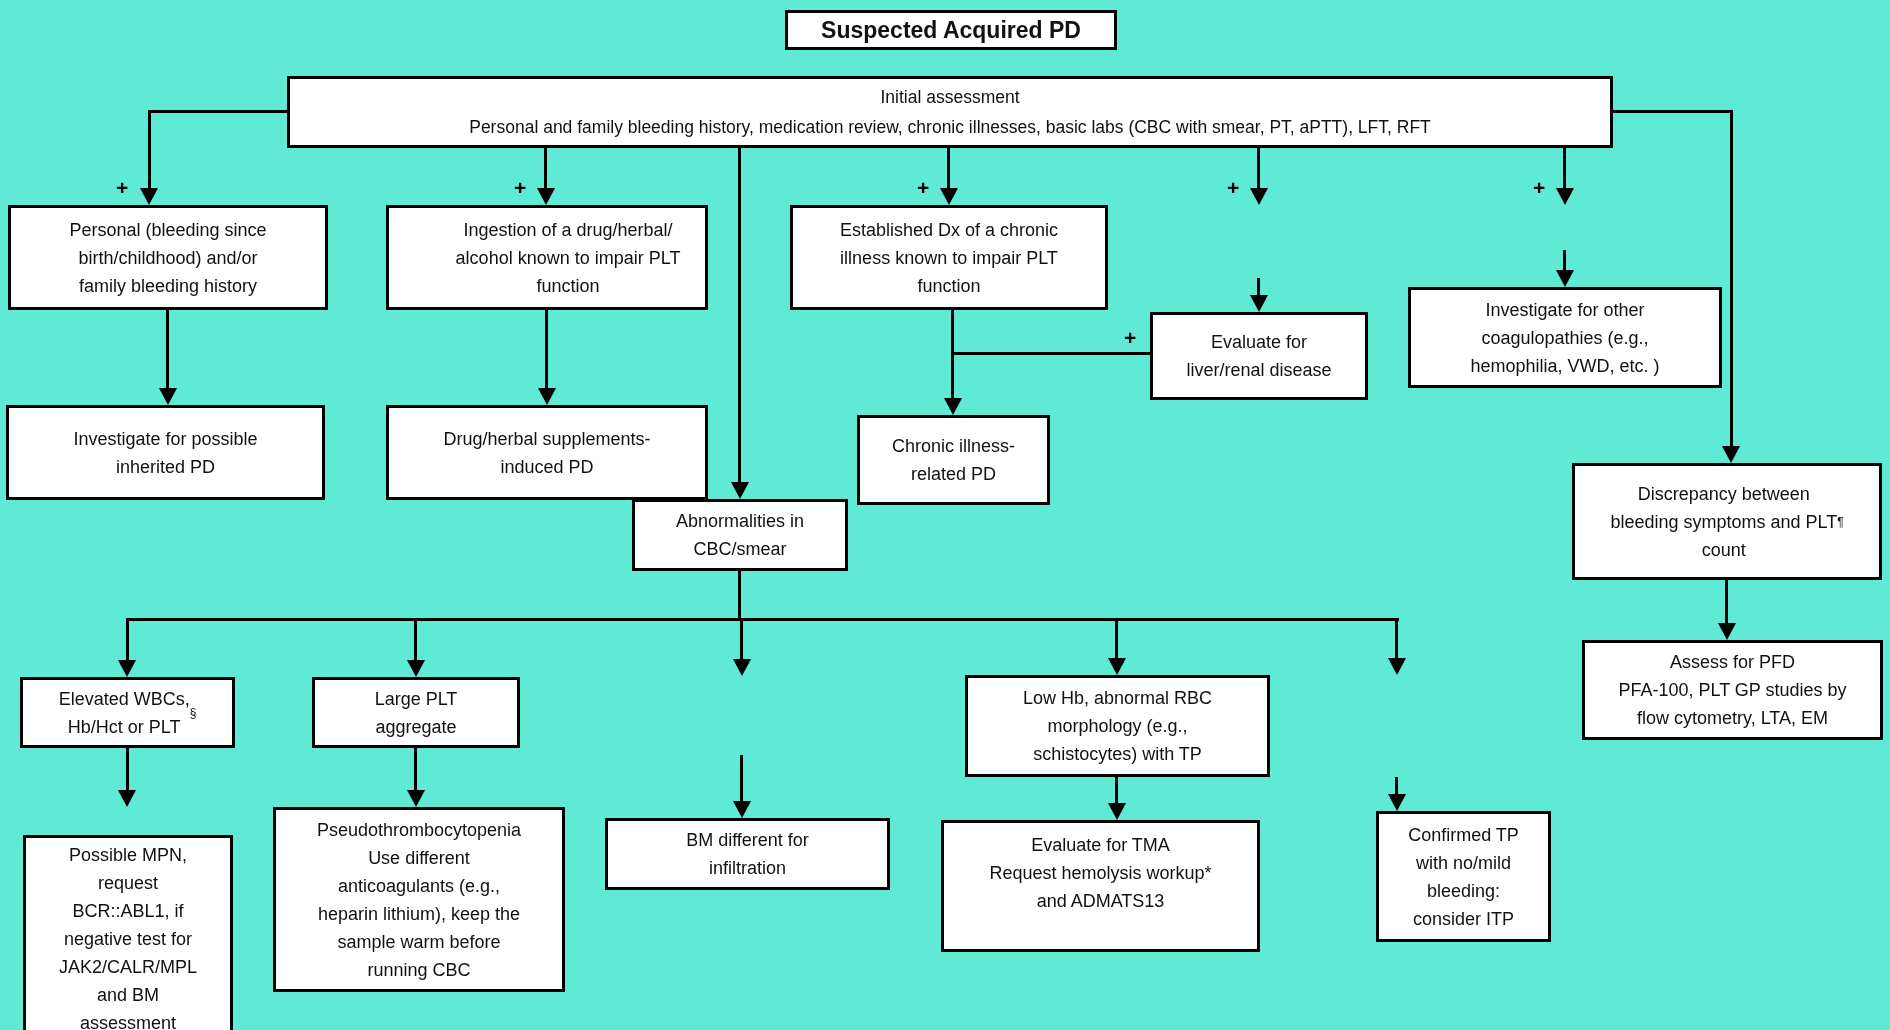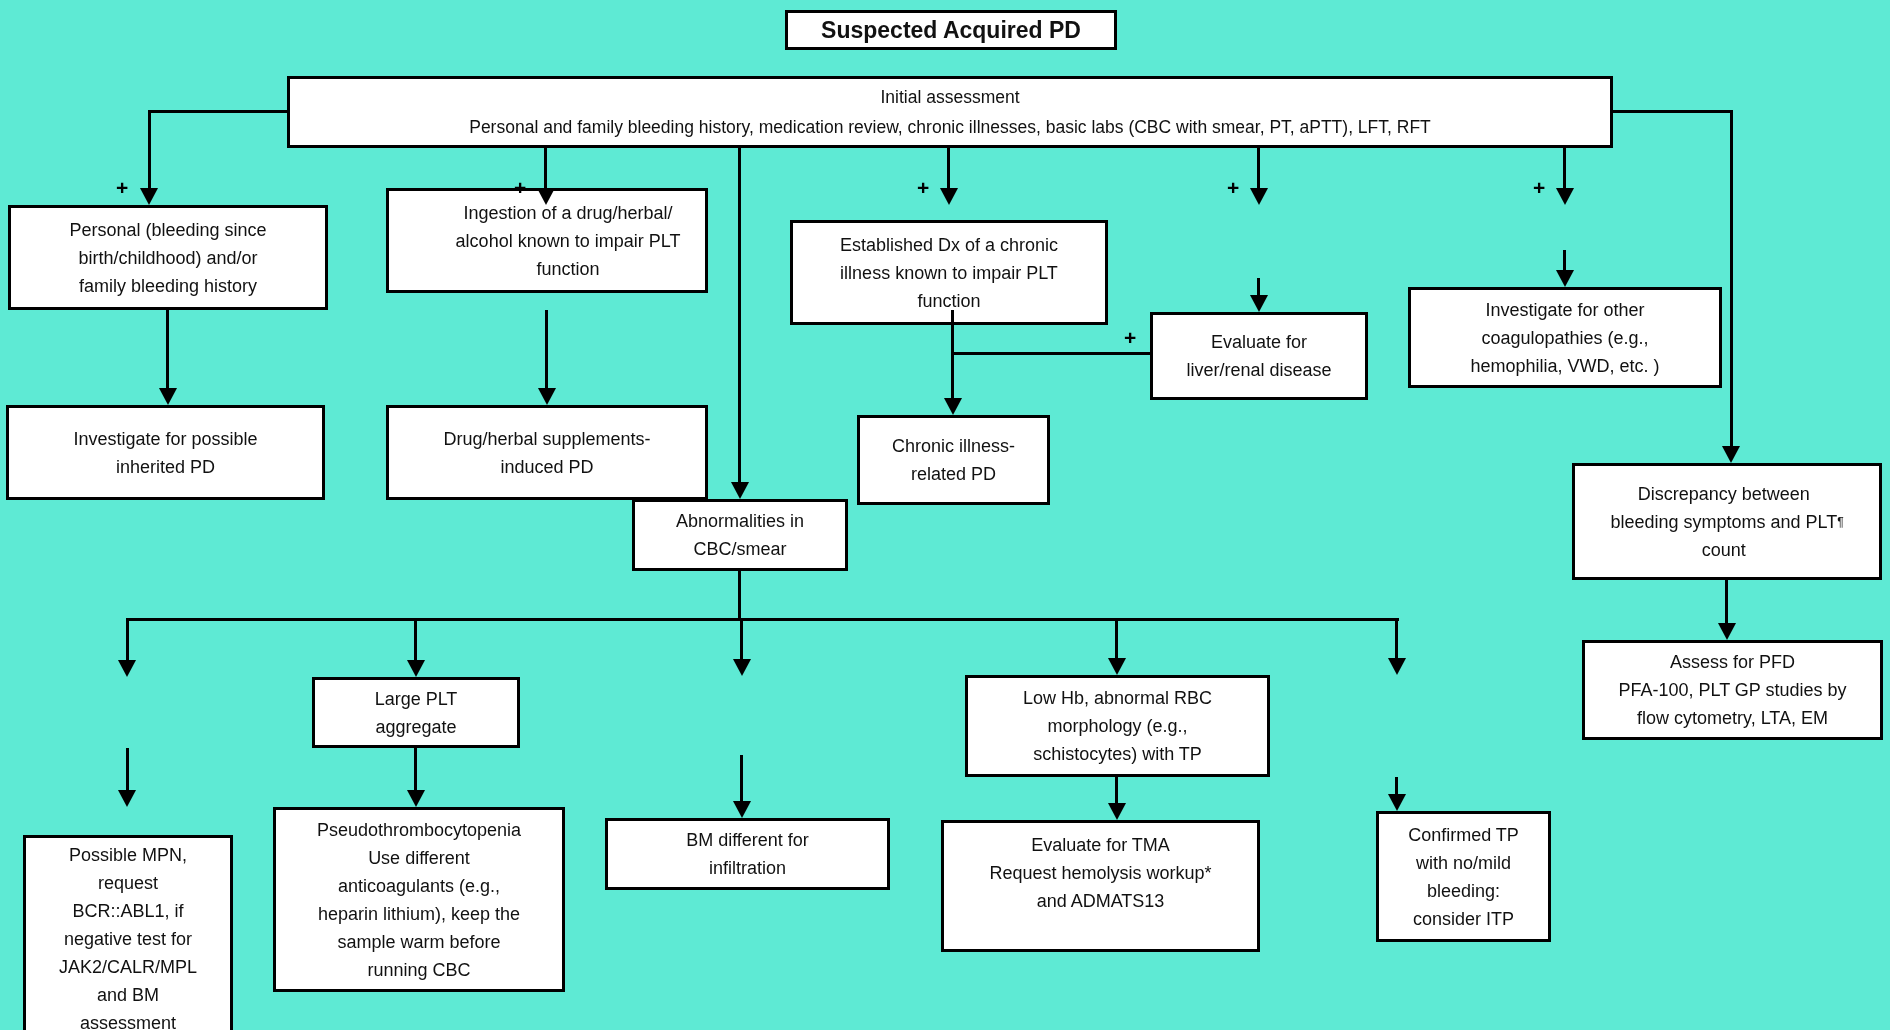--- a/index.html
+++ b/index.html
@@ -34,25 +34,25 @@
 
   <div class="box title" style="left:785px; top:10px; width:332px; height:40px;">Suspected Acquired PD</div>
 
   <div class="box initial" style="left:287px; top:76px; width:1326px; height:72px;">Initial assessment
 Personal and family bleeding history, medication review, chronic illnesses, basic labs (CBC with smear, PT, aPTT), LFT, RFT</div>
 
   <div class="box" style="left:8px; top:205px; width:320px; height:105px;">Personal (bleeding since
 birth/childhood) and/or
 family bleeding history</div>
 
-  <div class="box" style="left:386px; top:188px; width:322px; height:105px;padding-left:48px;">Ingestion of a drug/herbal/
+  <div class="box" style="left:386px; top:205px; width:322px; height:105px;padding-left:48px;">Ingestion of a drug/herbal/
 alcohol known to impair PLT
 function</div>
 
-  <div class="box" style="left:790px; top:205px; width:318px; height:105px;margin-top:15px;">Established Dx of a chronic
+  <div class="box" style="left:790px; top:205px; width:318px; height:105px;">Established Dx of a chronic
 illness known to impair PLT
 function</div>
 
 
 
   <div class="box" style="left:6px; top:405px; width:319px; height:95px;">Investigate for possible
 inherited PD</div>
 
   <div class="box" style="left:386px; top:405px; width:322px; height:95px;">Drug/herbal supplements-
 induced PD</div>
@@ -71,20 +71,22 @@
 CBC/smear</div>
 
   <div class="box" style="left:1572px; top:463px; width:310px; height:117px;"><span>Discrepancy between
 bleeding symptoms and PLT
 count</span><sup>¶</sup></div>
 
   <div class="box" style="left:1582px; top:640px; width:301px; height:100px;">Assess for PFD
 PFA-100, PLT GP studies by
 flow cytometry, LTA, EM</div>
 
+  <div class="box" style="left:20px; top:677px; width:215px; height:71px;"><span>Elevated WBCs,
+Hb/Hct or PLT </span><sup>§</sup></div>
 
   <div class="box" style="left:312px; top:677px; width:208px; height:71px;">Large PLT
 aggregate</div>
 
 
   <div class="box" style="left:965px; top:675px; width:305px; height:102px;">Low Hb, abnormal RBC
 morphology (e.g.,
 schistocytes) with TP</div>
 
 

